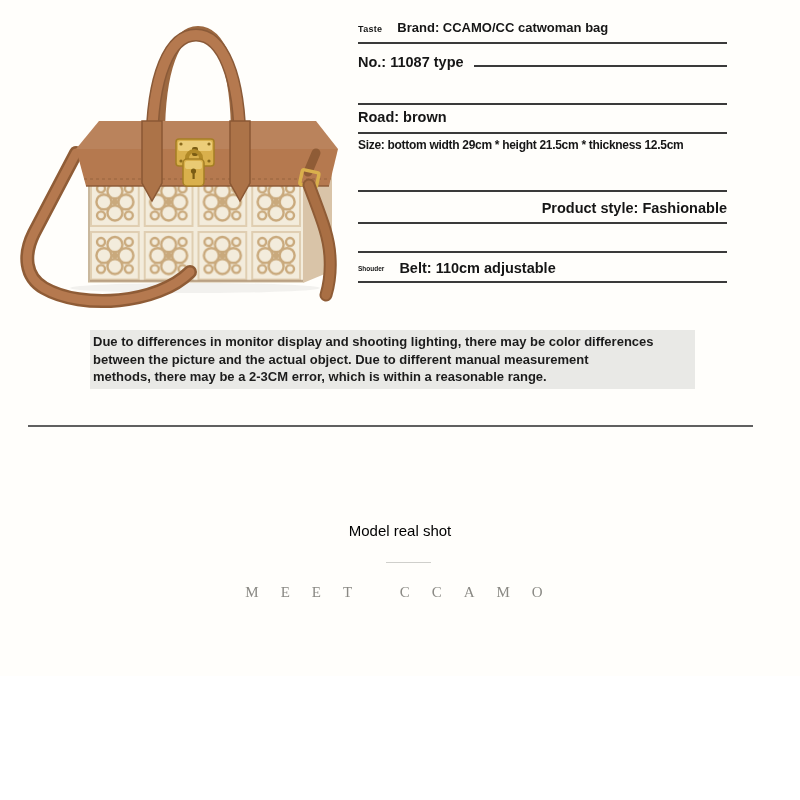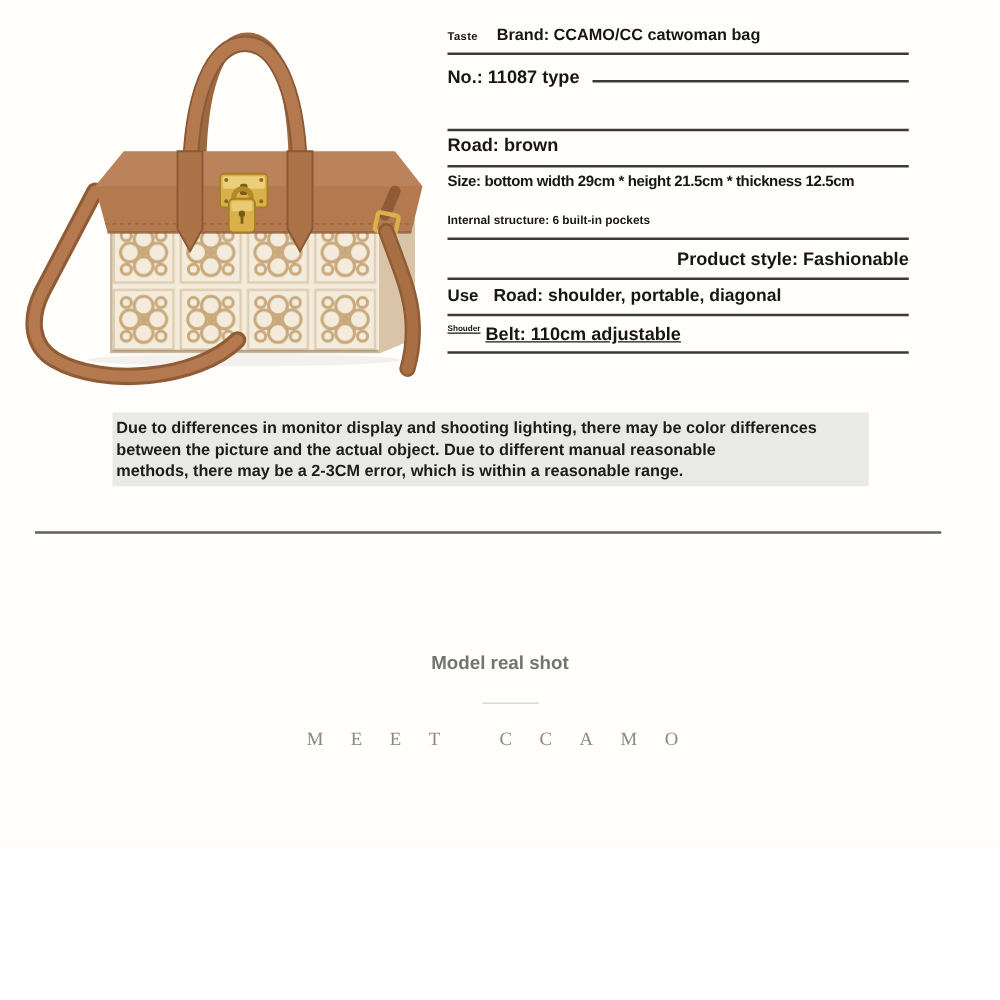--- a/index.html
+++ b/index.html
@@ -27,34 +27,34 @@
   .r2a{top:39px;font-size:14.5px;display:flex;align-items:baseline;justify-content:flex-end;}
   .r2a .fill-line{flex:1;border-bottom:2px solid var(--table-line);margin:0 0 2px 10px;}
   .r2b{top:57px;font-size:14.5px;}
   .r3{top:94px;font-size:14.5px;}
   .r4{top:123px;font-size:12px;letter-spacing:-0.3px;}
   .r4b{top:156px;font-size:9.5px;}
   .r5{top:185px;font-size:14.5px;text-align:right;}
   .r6{top:213px;display:flex;align-items:baseline;gap:12px;}
   .r6 .use-lbl{font-size:13.5px;}
   .r6 .use-val{font-size:14px;}
-  .r7{top:245px;display:flex;align-items:flex-start;gap:4px;text-decoration:underline;}
+  .r7{top:245px;display:flex;align-items:center;gap:15px;}
   .r7 .sh-lbl{font-size:6.5px;}
   .r7 .sh-val{font-size:14.5px;}
 
   
   .disclaimer{position:absolute;left:90px;top:330px;width:605px;height:59px;
     background:var(--disclaimer-bg);padding:3px 0 0 3px;font-weight:bold;
     font-size:13px;line-height:17.5px;color:#1c1c1c;}
   .disclaimer div{white-space:nowrap;}
 
   
   .divider{position:absolute;left:28px;top:425px;width:725px;height:2px;background:var(--divider);}
   .model-title{position:absolute;left:0;top:522px;width:800px;text-align:center;
-    font-size:15px;font-weight:bold;color:#737373;}
+    font-size:15px;font-weight:normal;color:#000000;}
   .small-rule{position:absolute;left:386px;top:562px;width:45px;height:1px;background:#cfcfcb;}
   .watermark{position:absolute;left:0;top:584px;width:800px;text-align:center;
     font-family:"Liberation Serif",serif;font-size:15px;color:var(--watermark);
     letter-spacing:22px;padding-left:10px;}
 </style>
 </head>
 <body>
 
 <div class="page">
 
@@ -148,46 +148,39 @@
     <div class="hline" style="top:88px"></div>
 
     <div class="row r3">
       <span>Road: brown</span>
     </div>
     <div class="hline" style="top:117px"></div>
 
     <div class="row r4">
       <span>Size: bottom width 29cm * height 21.5cm * thickness 12.5cm</span>
     </div>
-    <div class="row r4b">
-      <span>Internal structure: 6 built-in pockets</span>
-    </div>
     <div class="hline" style="top:175px"></div>
 
     <div class="row r5">
       <span>Product style: Fashionable</span>
     </div>
     <div class="hline" style="top:207px"></div>
 
-    <div class="row r6">
-      <span class="use-lbl">Use</span>
-      <span class="use-val">Road: shoulder, portable, diagonal</span>
-    </div>
     <div class="hline" style="top:236px"></div>
 
     <div class="row r7">
       <span class="sh-lbl">Shouder</span>
       <span class="sh-val">Belt: 110cm adjustable</span>
     </div>
     <div class="hline" style="top:266px"></div>
   </div>
 
   <div class="disclaimer">
     <div>Due to differences in monitor display and shooting lighting, there may be color differences</div>
-    <div>between the picture and the actual object. Due to different manual reasonable</div>
+    <div>between the picture and the actual object. Due to different manual measurement</div>
     <div>methods, there may be a 2-3CM error, which is within a reasonable range.</div>
   </div>
 
   <div class="divider"></div>
   <div class="model-title">Model real shot</div>
   <div class="small-rule"></div>
   <div class="watermark">MEET CCAMO</div>
 
 </div>
 

